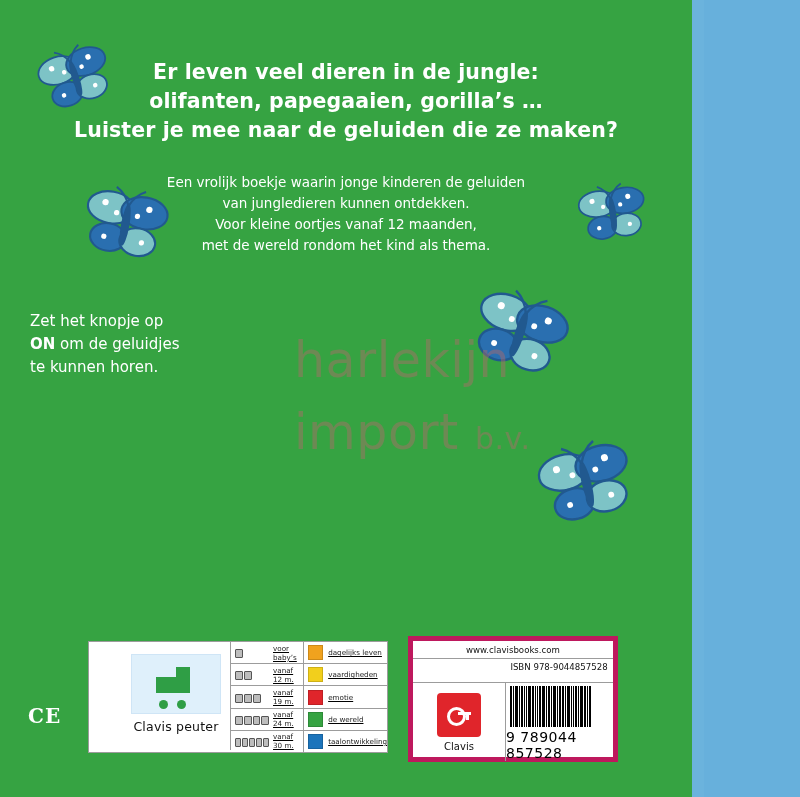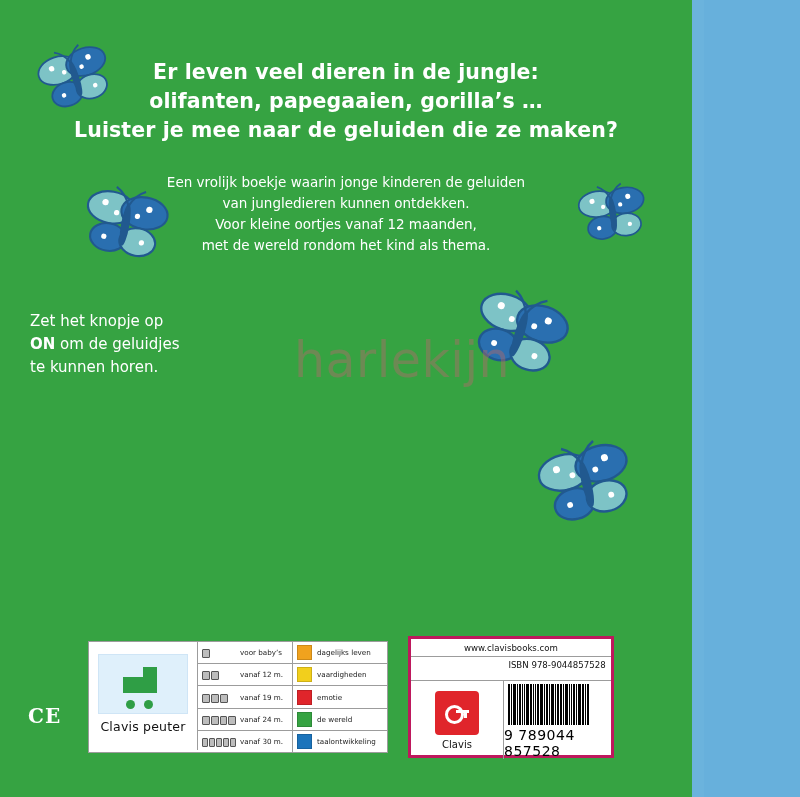--- a/index.html
+++ b/index.html
@@ -86,21 +86,21 @@
     width:298px;height:110px;
     background:#ffffff;
     border:1px solid #9c9c9c;
     display:flex;
   }
   .clavis-logo{
     width:108px;height:108px;
     border-right:1px solid #9c9c9c;
     position:relative;
     display:flex;flex-direction:column;
-    align-items:center;justify-content:center;
+    align-items:center;justify-content:center;margin-left:33px;
   }
   .logo-art{
     width:88px;height:58px;
     background:#dff0fb;
     border:1px solid #cfe5f6;
     position:relative;
     margin-top:-4px;
   }
   .train-body{
     position:absolute;left:24px;top:22px;
@@ -118,21 +118,21 @@
   .train-w2{left:45px;}
   .clavis-word{
     font-size:12.5px;color:#111;margin-top:5px;
     letter-spacing:.2px;
   }
   .clavis-word .pe{color:#111;}
   .icon-grid{
     flex:1;display:flex;
   }
   .icon-col{
-    flex:1;display:flex;flex-direction:column;
+    flex:1;display:flex;flex-direction:column;text-decoration:underline;
   }
   .icon-col.left{border-right:1px solid #9c9c9c;}
   .icon-row{
     flex:1;display:flex;align-items:center;
     border-bottom:1px solid #9c9c9c;
     padding-left:4px;
     font-size:7.2px;color:#222;
   }
   .icon-row:last-child{border-bottom:none;}
   .swatch{
@@ -153,21 +153,21 @@
   .ce{
     position:absolute;left:28px;top:704px;
     font-size:20px;color:#ffffff;font-weight:bold;
     letter-spacing:1px;
     font-family:"DejaVu Serif", serif;
   }
   
   .isbn-box{
     position:absolute;left:408px;top:636px;
     width:200px;height:116px;
-    background:#ffffff;border:3px solid #be185d;
+    background:#ffffff;border:5px solid #be185d;
   }
   .isbn-web{
     text-align:center;font-size:8.6px;color:#111;
     padding-top:4px;
     border-bottom:1px solid #9c9c9c;
     padding-bottom:3px;
   }
   .isbn-num{
     text-align:center;font-size:8.6px;color:#111;
     padding:3px 0 10px 92px;
@@ -334,20 +334,24 @@
     <div class="note">
       <span class="ln">Zet het knopje op</span>
       <span class="ln">
         <b>ON</b><span> om de geluidjes</span>
       </span>
       <span class="ln">te kunnen horen.</span>
     </div>
 
     <div class="watermark">
       <div>harlekijn</div>
+      <div>
+        <span>import</span>
+        <span class="small">b.v.</span>
+      </div>
     </div>
 
     <div class="ce">CE</div>
 
     <div class="clavis-box">
       <div class="clavis-logo">
         <div class="logo-art">
           <div class="train-body"></div>
           <div class="train-cab"></div>
           <div class="train-w1"></div>

